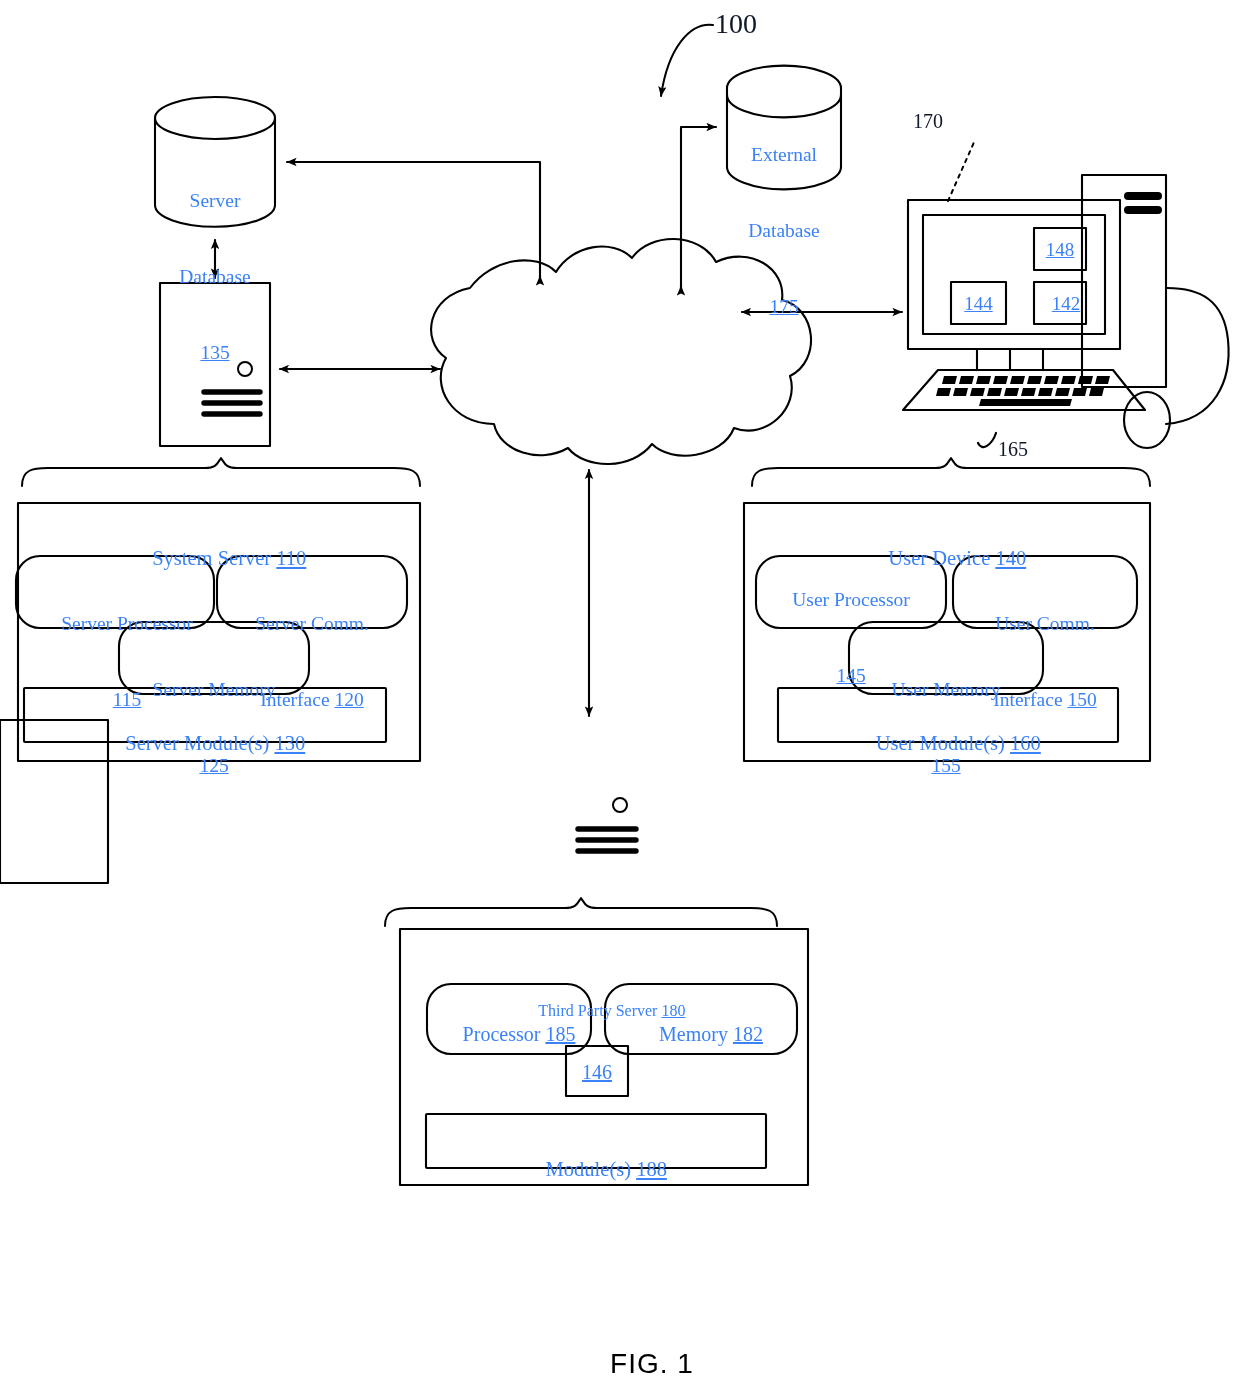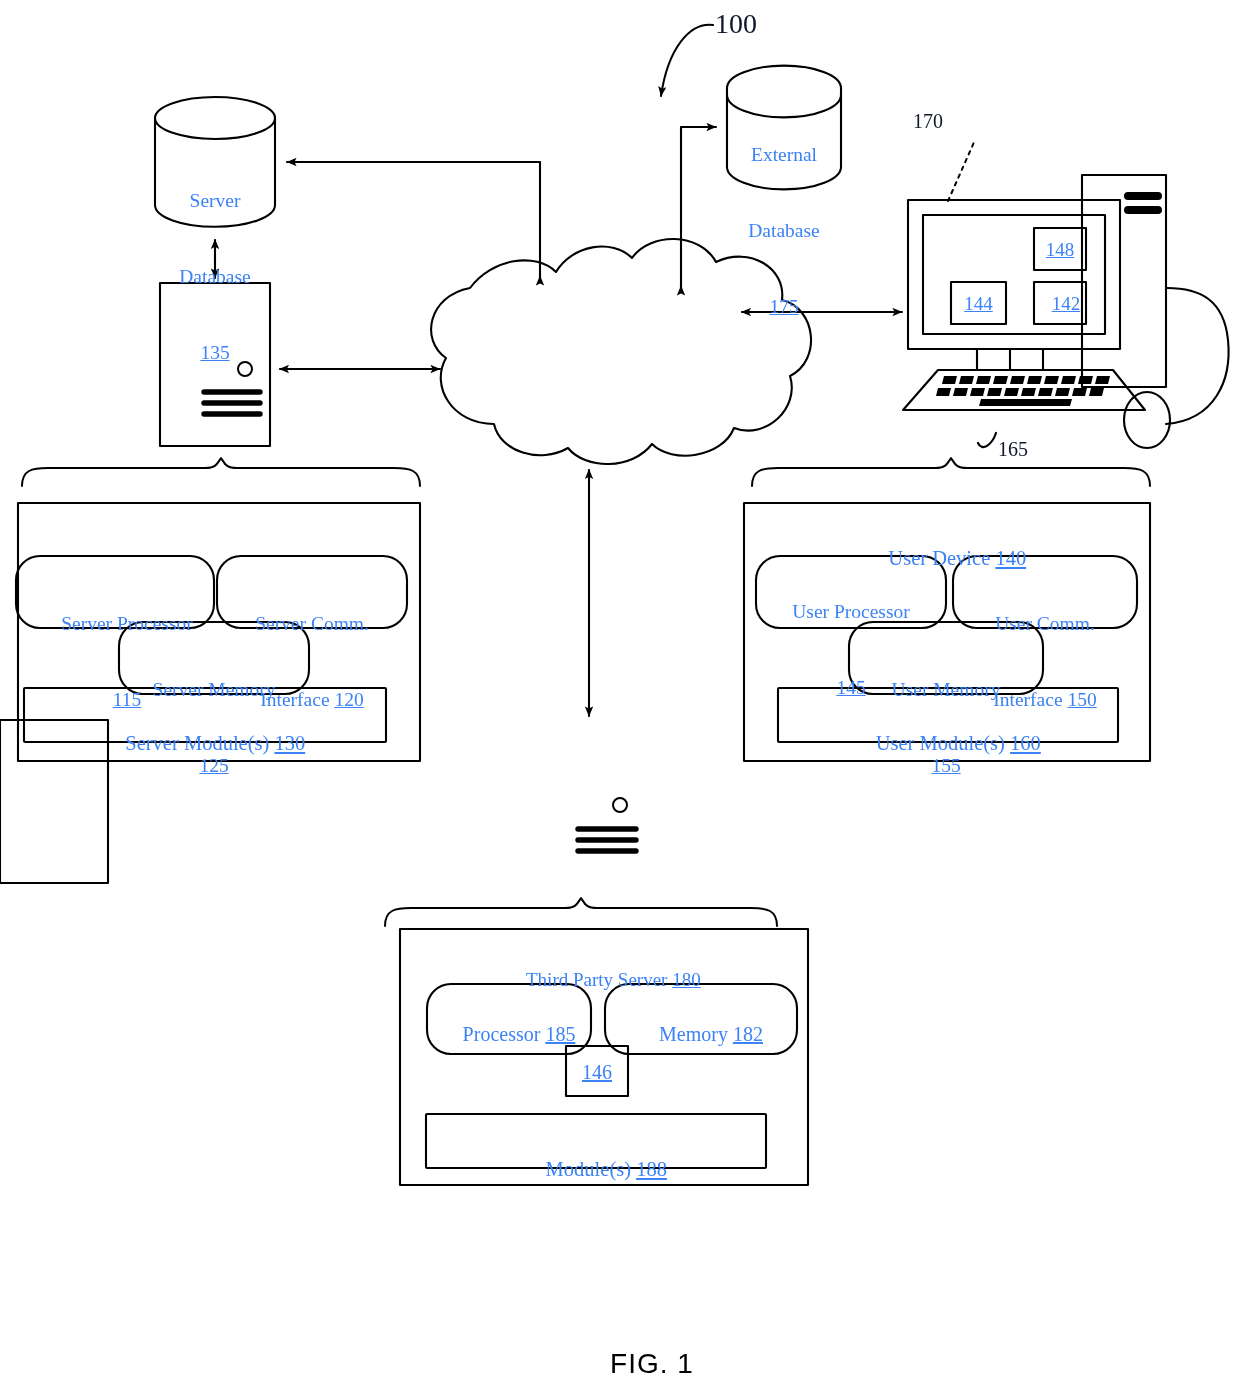--- a/index.html
+++ b/index.html
@@ -236,20 +236,23 @@
 
 
   <div class="ref-num" style="left:913px; top:110px; font-size:20px;">170</div>
 
   <div class="ref-num" style="left:998px; top:438px; font-size:20px;">165</div>
 
   <div class="lbl u" style="left:1034px; top:238px; width:52px; font-size:19px;">148</div>
   <div class="lbl u" style="left:951px; top:292px; width:55px; font-size:19px;">144</div>
   <div class="lbl u" style="left:1034px; top:292px; width:64px; font-size:19px;">142</div>
 
+  <div class="lbl" style="left:18px; top:518px; width:402px; font-size:20.5px;">
+    <span>System Server</span><span> </span><span class="u">110</span>
+  </div>
 
   <div class="lbl" style="left:16px; top:560px; width:222px; font-size:19.5px;">
     <div>Server Processor</div>
     <div class="u">115</div>
   </div>
 
   <div class="lbl" style="left:217px; top:560px; width:190px; font-size:19.5px;">
     <div>Server Comm.</div>
     <div>Interface <span class="u">120</span></div>
   </div>
@@ -260,40 +263,40 @@
   </div>
 
   <div class="lbl" style="left:24px; top:703px; width:362px; font-size:20.5px;">
     <span>Server Module(s)</span><span> </span><span class="u">130</span>
   </div>
 
   <div class="lbl" style="left:744px; top:518px; width:406px; font-size:20.5px;">
     <span>User Device</span><span> </span><span class="u">140</span>
   </div>
 
-  <div class="lbl" style="left:756px; top:548px; width:190px; font-size:19.5px;">
+  <div class="lbl" style="left:756px; top:536px; width:190px; font-size:19.5px;">
     <div>User Processor</div>
     <div class="u">145</div>
   </div>
 
   <div class="lbl" style="left:953px; top:560px; width:184px; font-size:19.5px;">
     <div>User Comm.</div>
     <div>Interface <span class="u">150</span></div>
   </div>
 
   <div class="lbl" style="left:849px; top:626px; width:194px; font-size:19.5px;">
     <div>User Memory</div>
     <div class="u">155</div>
   </div>
 
   <div class="lbl" style="left:778px; top:703px; width:340px; font-size:20.5px;">
     <span>User Module(s)</span><span> </span><span class="u">160</span>
   </div>
 
-  <div class="lbl" style="left:400px; top:943px; width:408px; font-size:19px;">
+  <div class="lbl" style="left:400px; top:980px; width:408px; font-size:16px;">
     <span>Third Party Server</span><span> </span><span class="u">180</span>
   </div>
 
   <div class="lbl" style="left:427px; top:995px; width:164px; font-size:20px;">
     <span>Processor</span><span> </span><span class="u">185</span>
   </div>
 
   <div class="lbl" style="left:605px; top:995px; width:192px; font-size:20px;">
     <span>Memory</span><span> </span><span class="u">182</span>
   </div>

